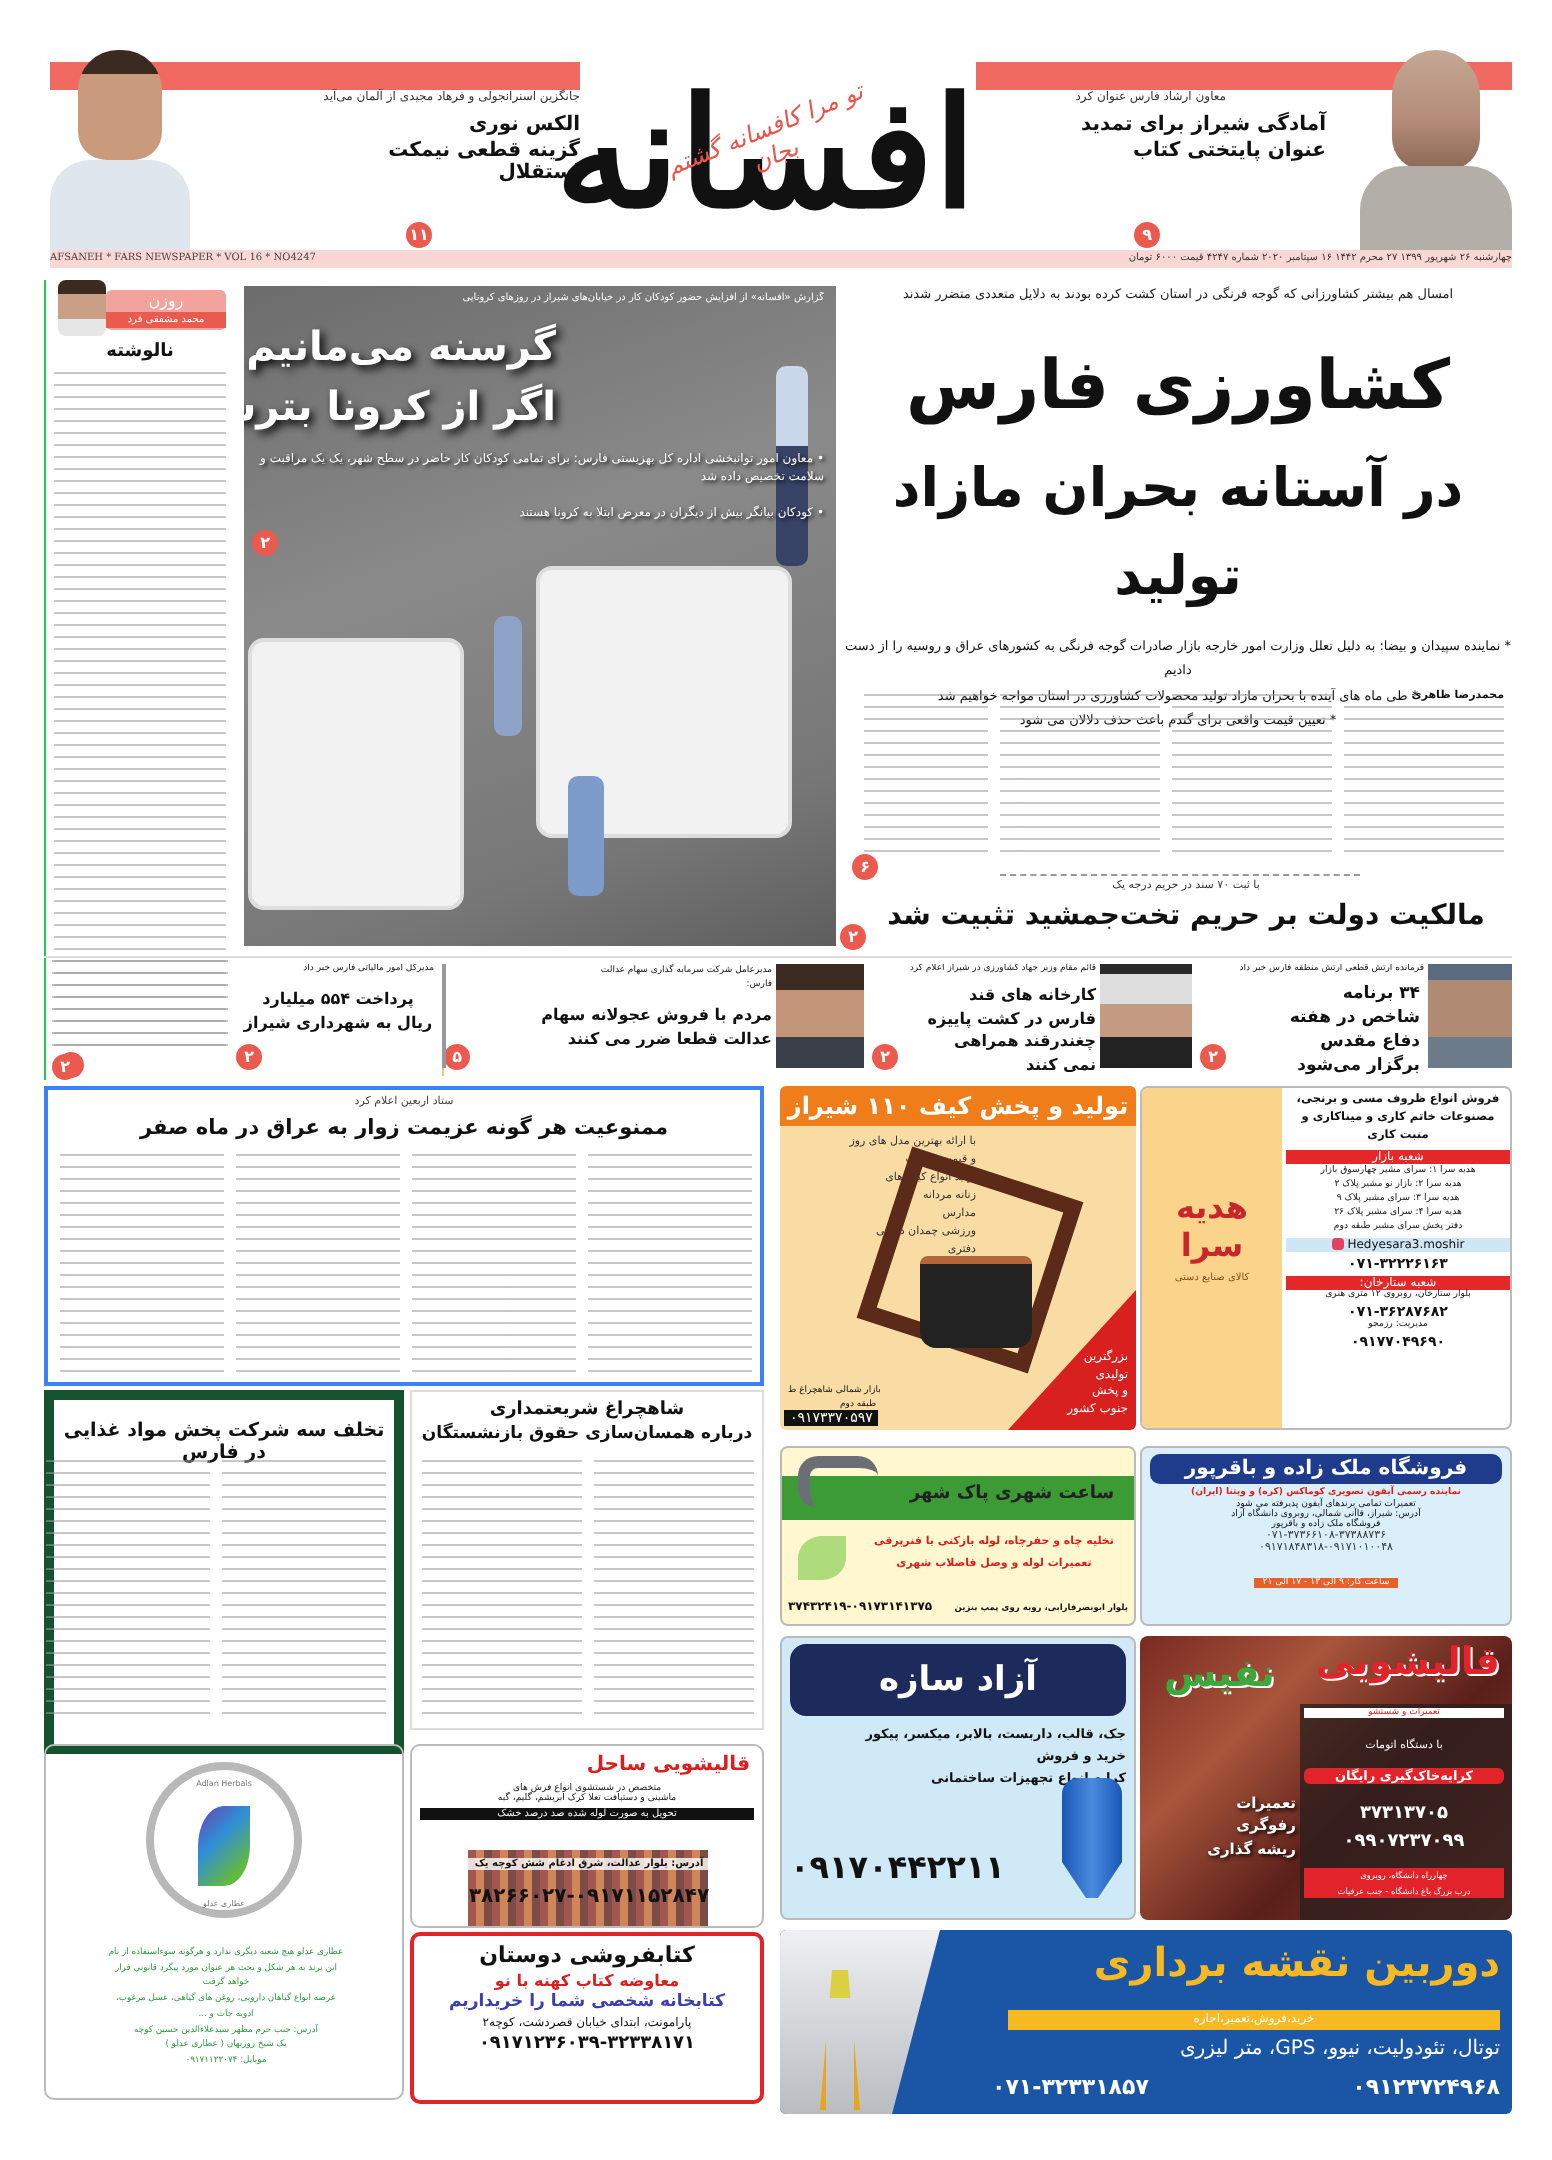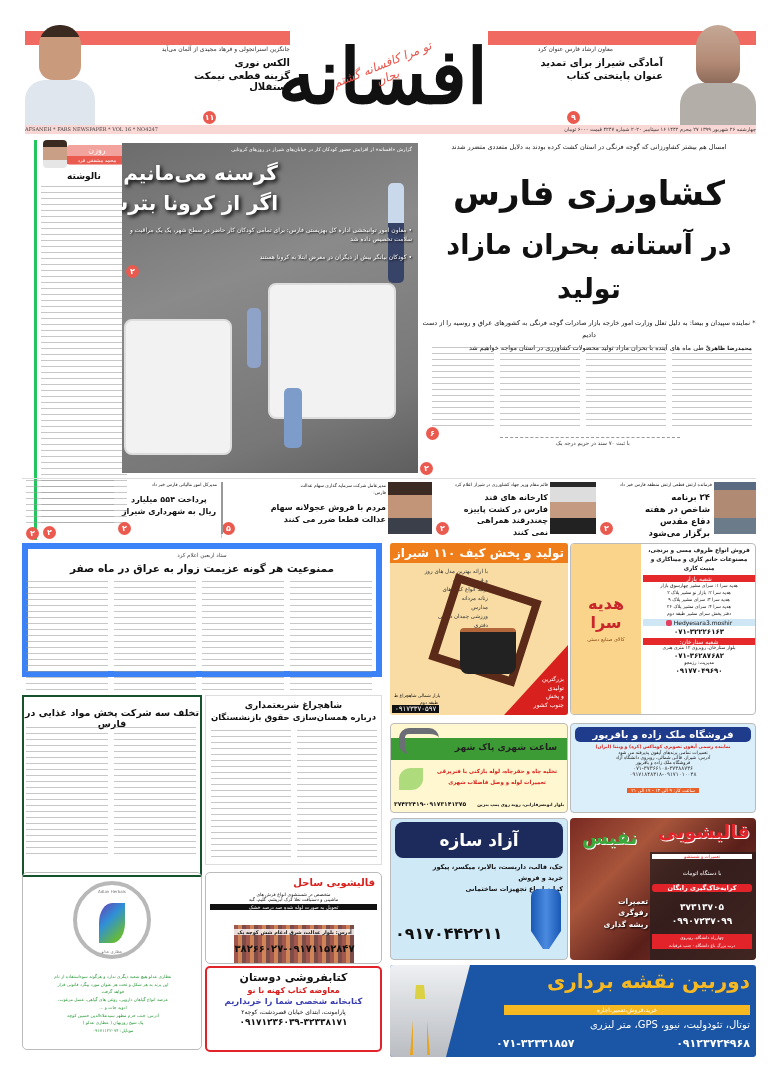--- a/index.html
+++ b/index.html
@@ -48,21 +48,21 @@
   <div class="abs" style="left:680px;top:25px;width:76px;height:100px;overflow:hidden;">
     <div class="abs" style="left:16px;top:0;width:44px;height:60px;border-radius:22px 22px 16px 16px;background:linear-gradient(180deg,#c4a896 0%,#b48b76 60%,#8a6858 100%);"></div>
     <div class="abs" style="left:0;top:58px;width:76px;height:42px;border-radius:22px 22px 0 0;background:#b3aea8;"></div>
   </div>
 
   <div class="abs pinkband" style="left:25px;top:125px;width:731px;height:9px;"></div>
   <div class="abs" style="left:25px;top:125px;height:9px;font-size:5px;line-height:9px;color:#444;direction:ltr;font-family:'DejaVu Serif',serif;">AFSANEH * FARS NEWSPAPER * VOL 16 * NO4247</div>
   <div class="abs" style="right:20px;top:125px;height:9px;font-size:5px;line-height:9px;color:#333;">چهارشنبه ۲۶ شهریور ۱۳۹۹ ۲۷ محرم ۱۴۴۲ ۱۶ سپتامبر ۲۰۲۰ شماره ۴۲۴۷ قیمت ۶۰۰۰ تومان</div>
 </div>
 
-<div class="abs" style="left:22px;top:140px;width:92px;height:400px;border-left:3px solid #22c55e;margin-left:12px;">
+<div class="abs" style="left:22px;top:140px;width:92px;height:400px;border-left:1px solid #22c55e;">
   <div class="abs" style="left:6px;top:0;width:24px;height:28px;border-radius:4px;background:linear-gradient(180deg,#3a2a1f 0 25%,#c9a086 25% 70%,#e6e6e6 70%);"></div>
   <div class="abs" style="left:30px;top:5px;width:60px;height:20px;background:#f3a39d;border-radius:3px;">
     <div style="font-size:8px;color:#fff;text-align:center;line-height:11px;">روزن</div>
     <div style="font-size:5px;color:#fff;text-align:center;background:#ea5a4f;line-height:8px;">محمد مشفقی فرد</div>
   </div>
   <div class="abs head-sm" style="left:4px;top:31px;width:86px;">نالوشته</div>
   <div class="abs fake-lines" style="left:4px;top:46px;width:86px;height:340px;"></div>
   <div class="abs num-circle" style="left:6px;top:386px;">۲</div>
 </div>
 
@@ -84,34 +84,36 @@
 </div>
 <div class="abs num-circle" style="left:420px;top:462px;">۲</div>
 
 <div class="abs" style="left:422px;top:143px;width:334px;height:300px;">
   <div style="font-size:6.5px;text-align:center;color:#222;">امسال هم بیشتر کشاورزانی که گوجه فرنگی در استان کشت کرده بودند به دلایل متعددی متضرر شدند</div>
   <div style="font-size:34px;font-weight:bold;text-align:center;line-height:56px;margin-top:14px;">کشاورزی فارس</div>
   <div style="font-size:27px;font-weight:bold;text-align:center;line-height:44px;margin-top:2px;">در آستانه بحران مازاد تولید</div>
   <div style="margin-top:6px;font-size:6.5px;text-align:center;line-height:1.9;">
     <div>* <span>نماینده سپیدان و بیضا: به دلیل تعلل وزارت امور خارجه بازار صادرات گوجه فرنگی به کشورهای عراق و روسیه را از دست دادیم</span></div>
     <div>* <span>طی ماه های آینده با بحران مازاد تولید محصولات کشاورزی در استان مواجه خواهیم شد</span></div>
+    <div>* <span>تعیین قیمت واقعی برای گندم باعث حذف دلالان می شود</span></div>
   </div>
 </div>
 <div class="abs" style="left:432px;top:345px;width:320px;height:85px;">
   <div class="abs" style="right:0;top:0;font-size:5.5px;font-weight:bold;">محمدرضا ظاهری</div>
   <div class="abs fake-lines" style="right:0;top:8px;width:80px;height:75px;"></div>
   <div class="abs fake-lines" style="right:86px;top:2px;width:80px;height:81px;"></div>
   <div class="abs fake-lines" style="right:172px;top:2px;width:80px;height:81px;"></div>
   <div class="abs fake-lines" style="right:258px;top:2px;width:62px;height:81px;"></div>
 </div>
 <div class="abs num-circle" style="left:426px;top:427px;">۶</div>
 <div class="abs divider" style="left:500px;top:437px;width:180px;border-top:1px dashed #999;"></div>
 
 <div class="abs" style="left:430px;top:440px;width:326px;height:36px;">
   <div style="font-size:5.5px;text-align:center;color:#333;">با ثبت ۷۰ سند در حریم درجه یک</div>
+  <div style="font-size:14px;font-weight:bold;text-align:center;margin-top:4px;">مالکیت دولت بر حریم تخت‌جمشید تثبیت شد</div>
 </div>
 
 <div class="abs" style="left:22px;top:478px;width:734px;height:62px;border-top:1px solid #ddd;"></div>
 <div class="abs" style="left:600px;top:482px;width:156px;height:56px;">
   <div class="abs" style="right:0;top:0;width:42px;height:52px;background:linear-gradient(180deg,#5a6a80 0 15%,#b08a73 15% 70%,#6b7b89 70%);"></div>
   <div class="abs" style="right:44px;top:0;width:112px;font-size:4.5px;white-space:nowrap;overflow:hidden;">فرمانده ارتش قطعی ارتش منطقه فارس خبر داد</div>
   <div class="abs" style="right:46px;top:10px;width:70px;font-size:8.5px;font-weight:bold;line-height:1.4;text-align:right;">۳۴ برنامه شاخص در هفته دفاع مقدس برگزار می‌شود</div>
   <div class="abs num-circle" style="left:0;top:40px;">۲</div>
 </div>
 <div class="abs" style="left:436px;top:482px;width:160px;height:56px;">
@@ -128,30 +130,30 @@
 </div>
 <div class="abs" style="left:118px;top:482px;width:104px;height:56px;border-right:1px solid #f3c27d;">
   <div class="abs" style="right:-2px;top:0;width:2px;height:52px;background:#999;"></div>
   <div class="abs" style="right:4px;top:0;width:98px;font-size:4.5px;white-space:nowrap;overflow:hidden;">مدیرکل امور مالیاتی فارس خبر داد</div>
   <div class="abs" style="right:4px;top:12px;width:96px;font-size:8px;font-weight:bold;line-height:1.5;text-align:center;">پرداخت ۵۵۴ میلیارد ریال به شهرداری شیراز</div>
   <div class="abs num-circle" style="left:0;top:40px;">۲</div>
 </div>
 <div class="abs fake-lines" style="left:26px;top:480px;width:88px;height:45px;"></div>
 <div class="abs num-circle" style="left:26px;top:527px;">۲</div>
 
-<div class="abs" style="left:22px;top:543px;width:360px;height:134px;border:6px solid #3b82f6;">
+<div class="abs" style="left:22px;top:543px;width:360px;height:150px;border:2px solid #3b82f6;">
   <div style="font-size:5.5px;text-align:center;margin-top:3px;color:#444;">ستاد اربعین اعلام کرد</div>
   <div style="font-size:10.5px;font-weight:bold;text-align:center;margin-top:4px;">ممنوعیت هر گونه عزیمت زوار به عراق در ماه صفر</div>
   <div class="abs fake-lines" style="right:4px;top:32px;width:82px;height:110px;"></div>
   <div class="abs fake-lines" style="right:92px;top:32px;width:82px;height:110px;"></div>
   <div class="abs fake-lines" style="right:180px;top:32px;width:82px;height:110px;"></div>
   <div class="abs fake-lines" style="right:268px;top:32px;width:82px;height:110px;"></div>
 </div>
 
-<div class="abs" style="left:22px;top:695px;width:180px;height:182px;border:2px solid #14532d;">
+<div class="abs" style="left:22px;top:695px;width:180px;height:182px;border:5px solid #14532d;">
   <div style="font-size:9.5px;font-weight:bold;text-align:center;margin-top:10px;">تخلف سه شرکت پخش مواد غذایی در فارس</div>
   <div class="abs fake-lines" style="right:4px;top:30px;width:82px;height:132px;"></div>
   <div class="abs fake-lines" style="right:92px;top:30px;width:82px;height:132px;"></div>
 </div>
 
 <div class="abs" style="left:205px;top:695px;width:177px;height:170px;border:1px solid #ddd;">
   <div style="font-size:9px;font-weight:bold;text-align:center;margin-top:4px;">شاهچراغ شریعتمداری</div>
   <div style="font-size:8.5px;font-weight:bold;text-align:center;margin-top:2px;">درباره همسان‌سازی حقوق بازنشستگان</div>
   <div class="abs fake-lines" style="right:4px;top:34px;width:80px;height:128px;"></div>
   <div class="abs fake-lines" style="right:90px;top:34px;width:80px;height:128px;"></div>

